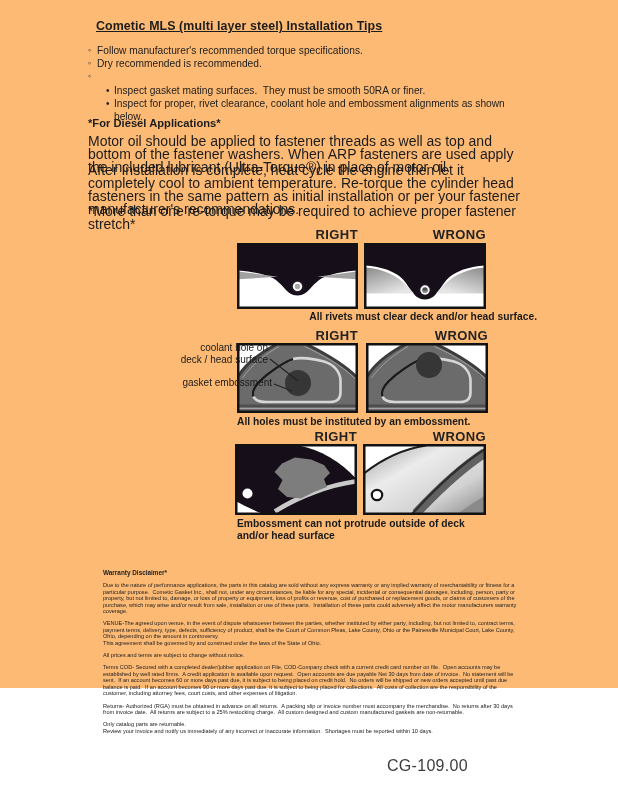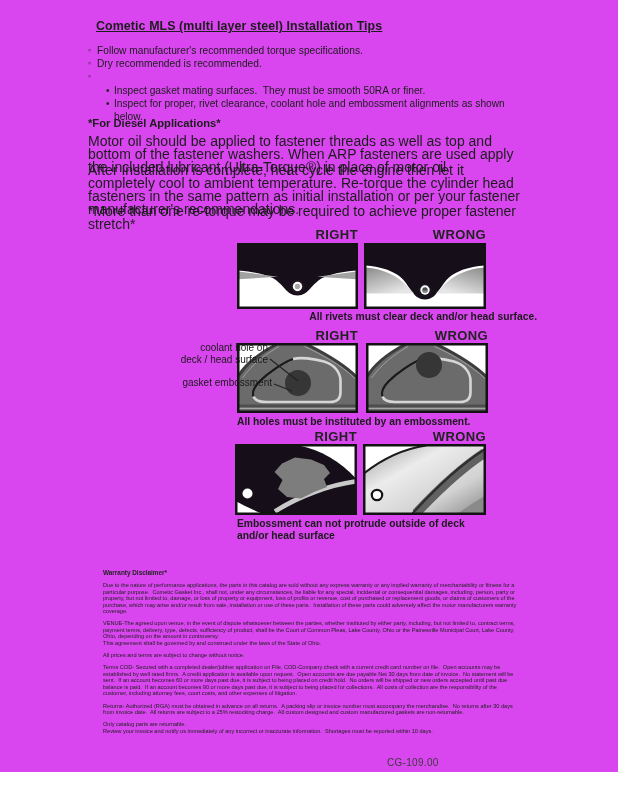--- a/index.html
+++ b/index.html
@@ -3,21 +3,21 @@
 <meta charset="utf-8">
 <style>
   html,body{margin:0;padding:0;}
   body{
     width:618px;height:800px;
     background:#ffffff;
     font-family:"Liberation Sans", sans-serif;
     color:#1c1c1c;
     overflow:hidden;
   }
-  .page{position:relative;width:618px;height:772px;background:#d946ef;}
+  .page{position:relative;width:618px;height:688px;background:#fdba74;}
   .abs{position:absolute;}
   .pre{white-space:pre-wrap;}
 
   .title{
     left:96px;top:19px;
     font-size:12.4px;font-weight:bold;
     text-decoration:underline;
     letter-spacing:.1px;
   }
   .tips{left:88px;top:44px;width:442px;font-size:10.2px;line-height:13.2px;}
@@ -55,21 +55,21 @@
 
   .callout{font-size:10px;line-height:12px;text-align:right;color:#1a1a1a;}
   .co1{left:120px;top:342px;width:148px;}
   .co2{left:120px;top:377px;width:152px;}
   .leaders{left:125px;top:338px;}
 
   .warranty{left:103px;top:570px;width:415px;font-size:5.6px;line-height:6.4px;color:#222;}
   .warranty .w-h{font-size:6.4px;font-weight:bold;margin:0 0 6px 0;}
   .warranty p{margin:0 0 6px 0;}
 
-  .footer-code{left:387px;top:757px;font-size:10px;color:#3c3c3c;letter-spacing:.3px;}
+  .footer-code{left:387px;top:757px;font-size:16px;color:#3c3c3c;letter-spacing:.3px;}
 </style>
 </head>
 <body>
 
 <div class="page">
 
   <div class="abs title">Cometic MLS (multi layer steel) Installation Tips</div>
 
   <div class="abs tips">
     <div class="b-row">

